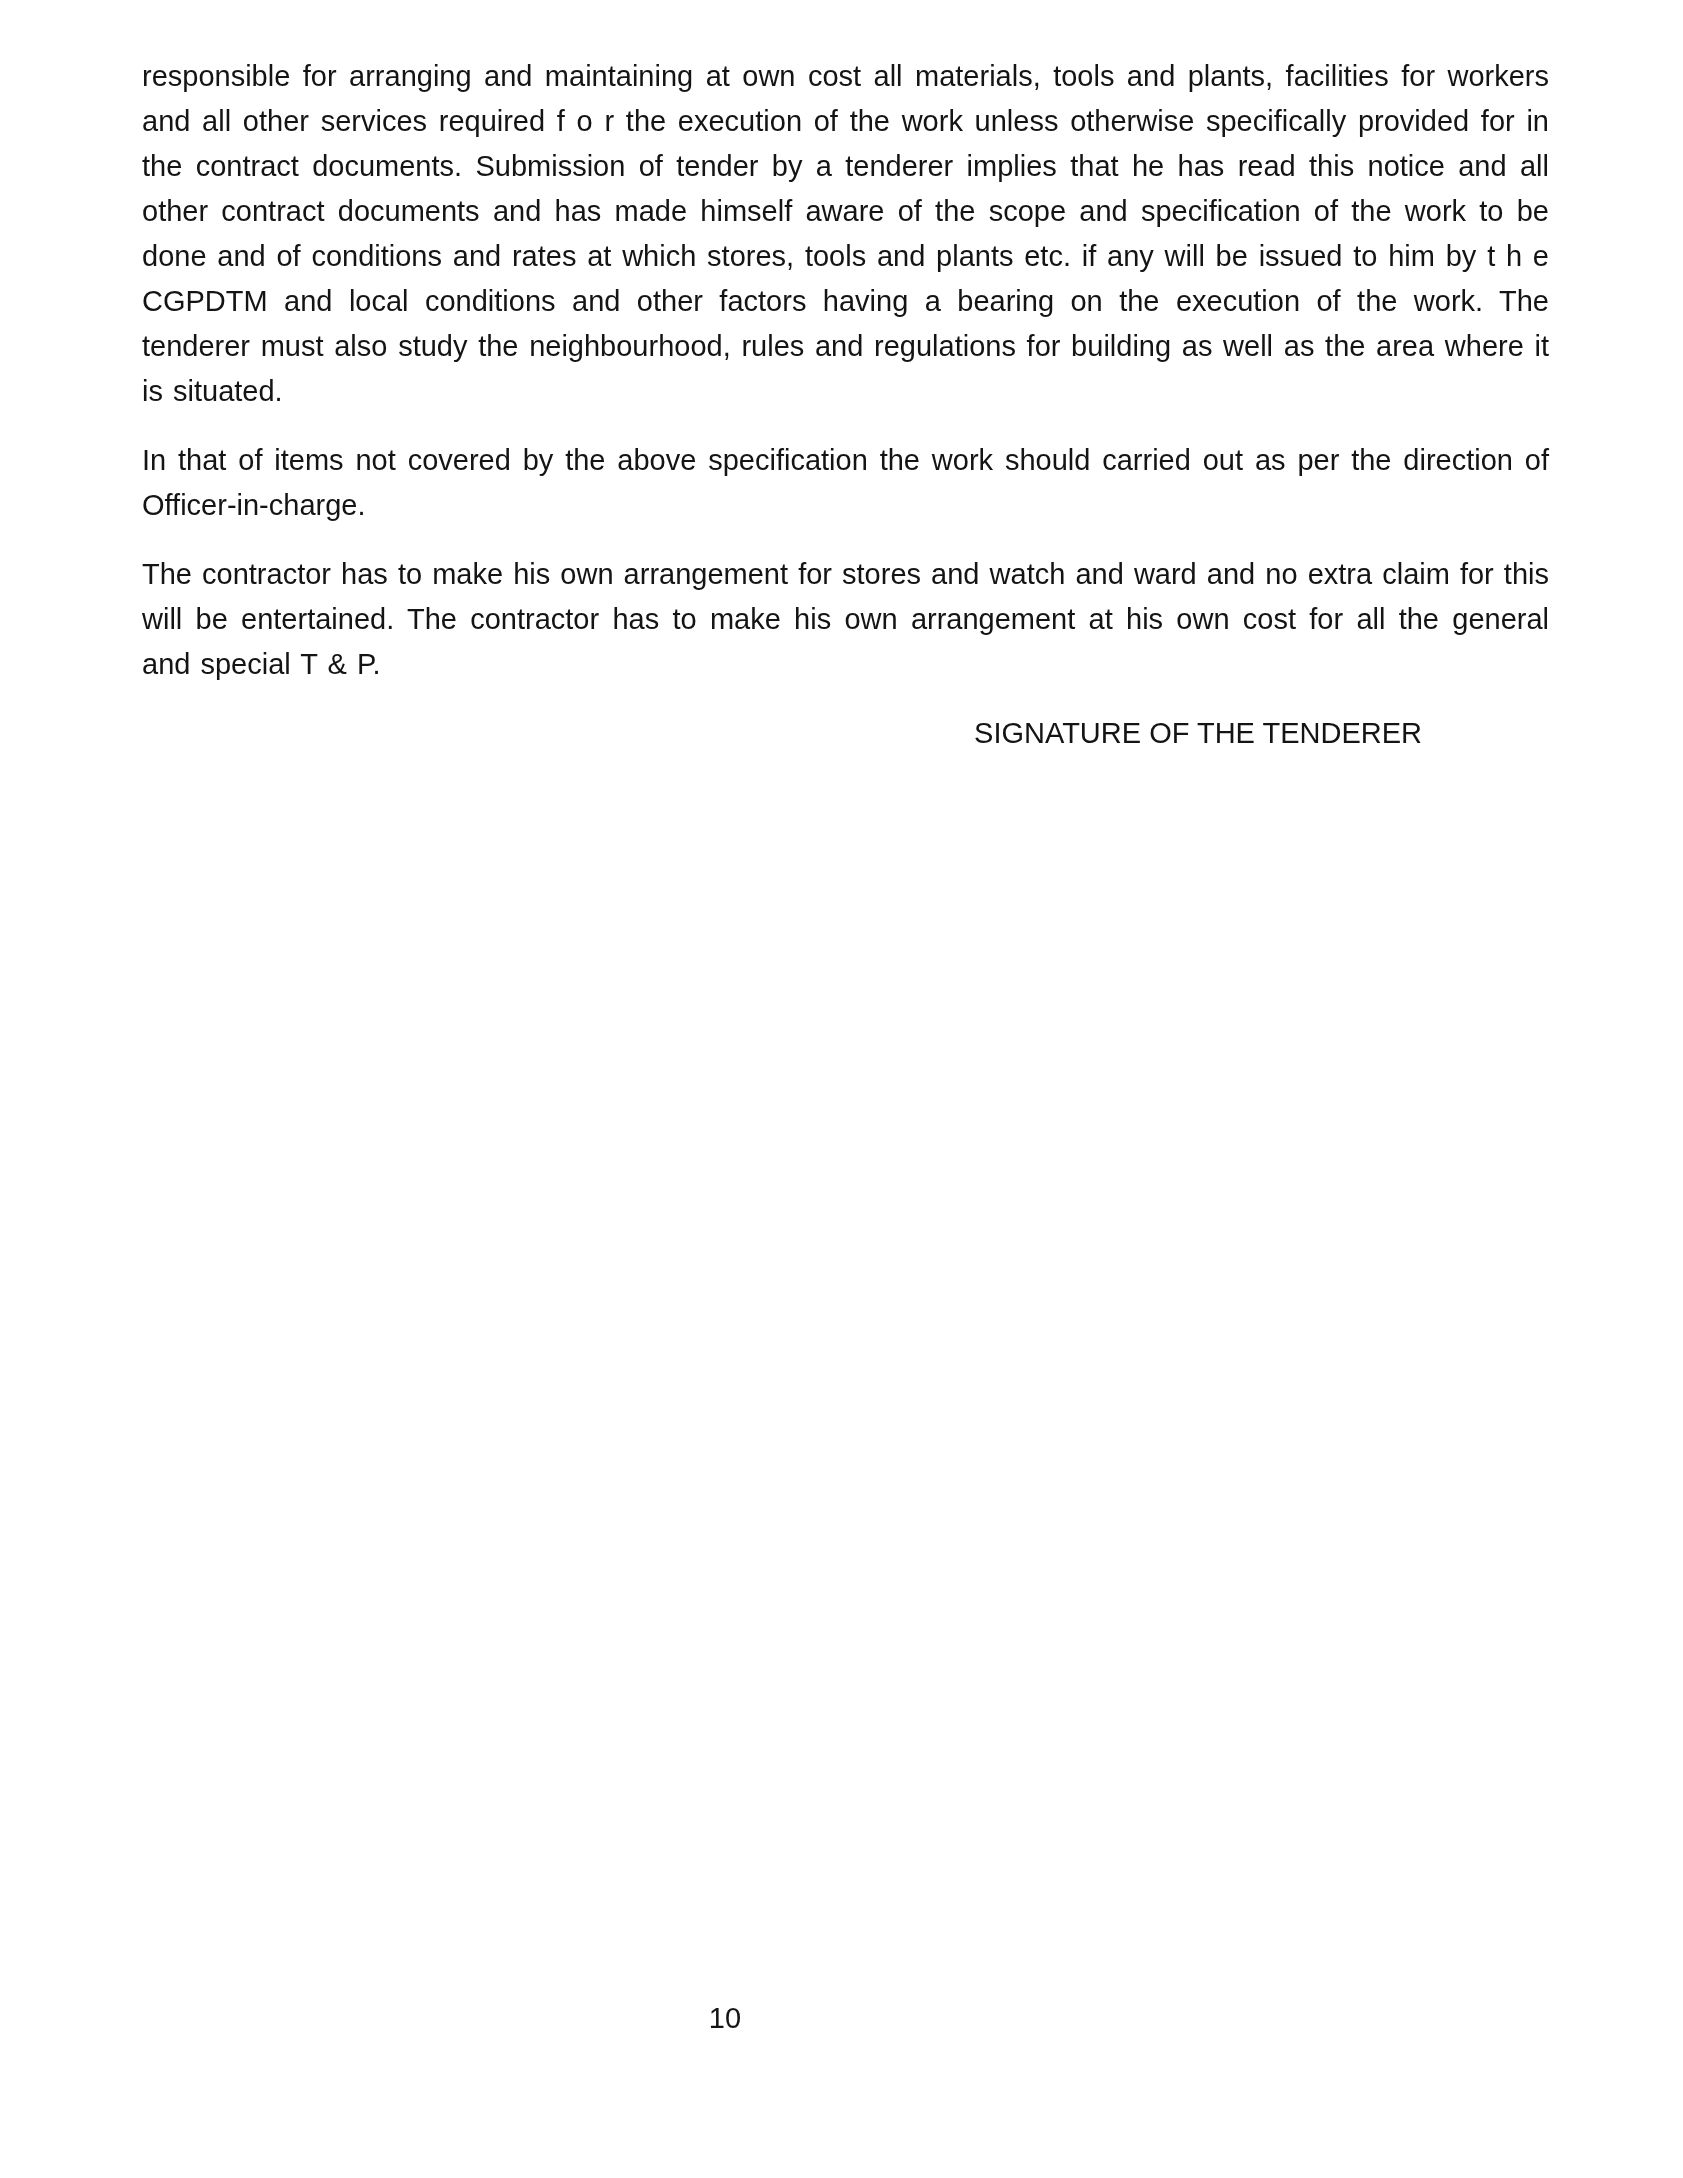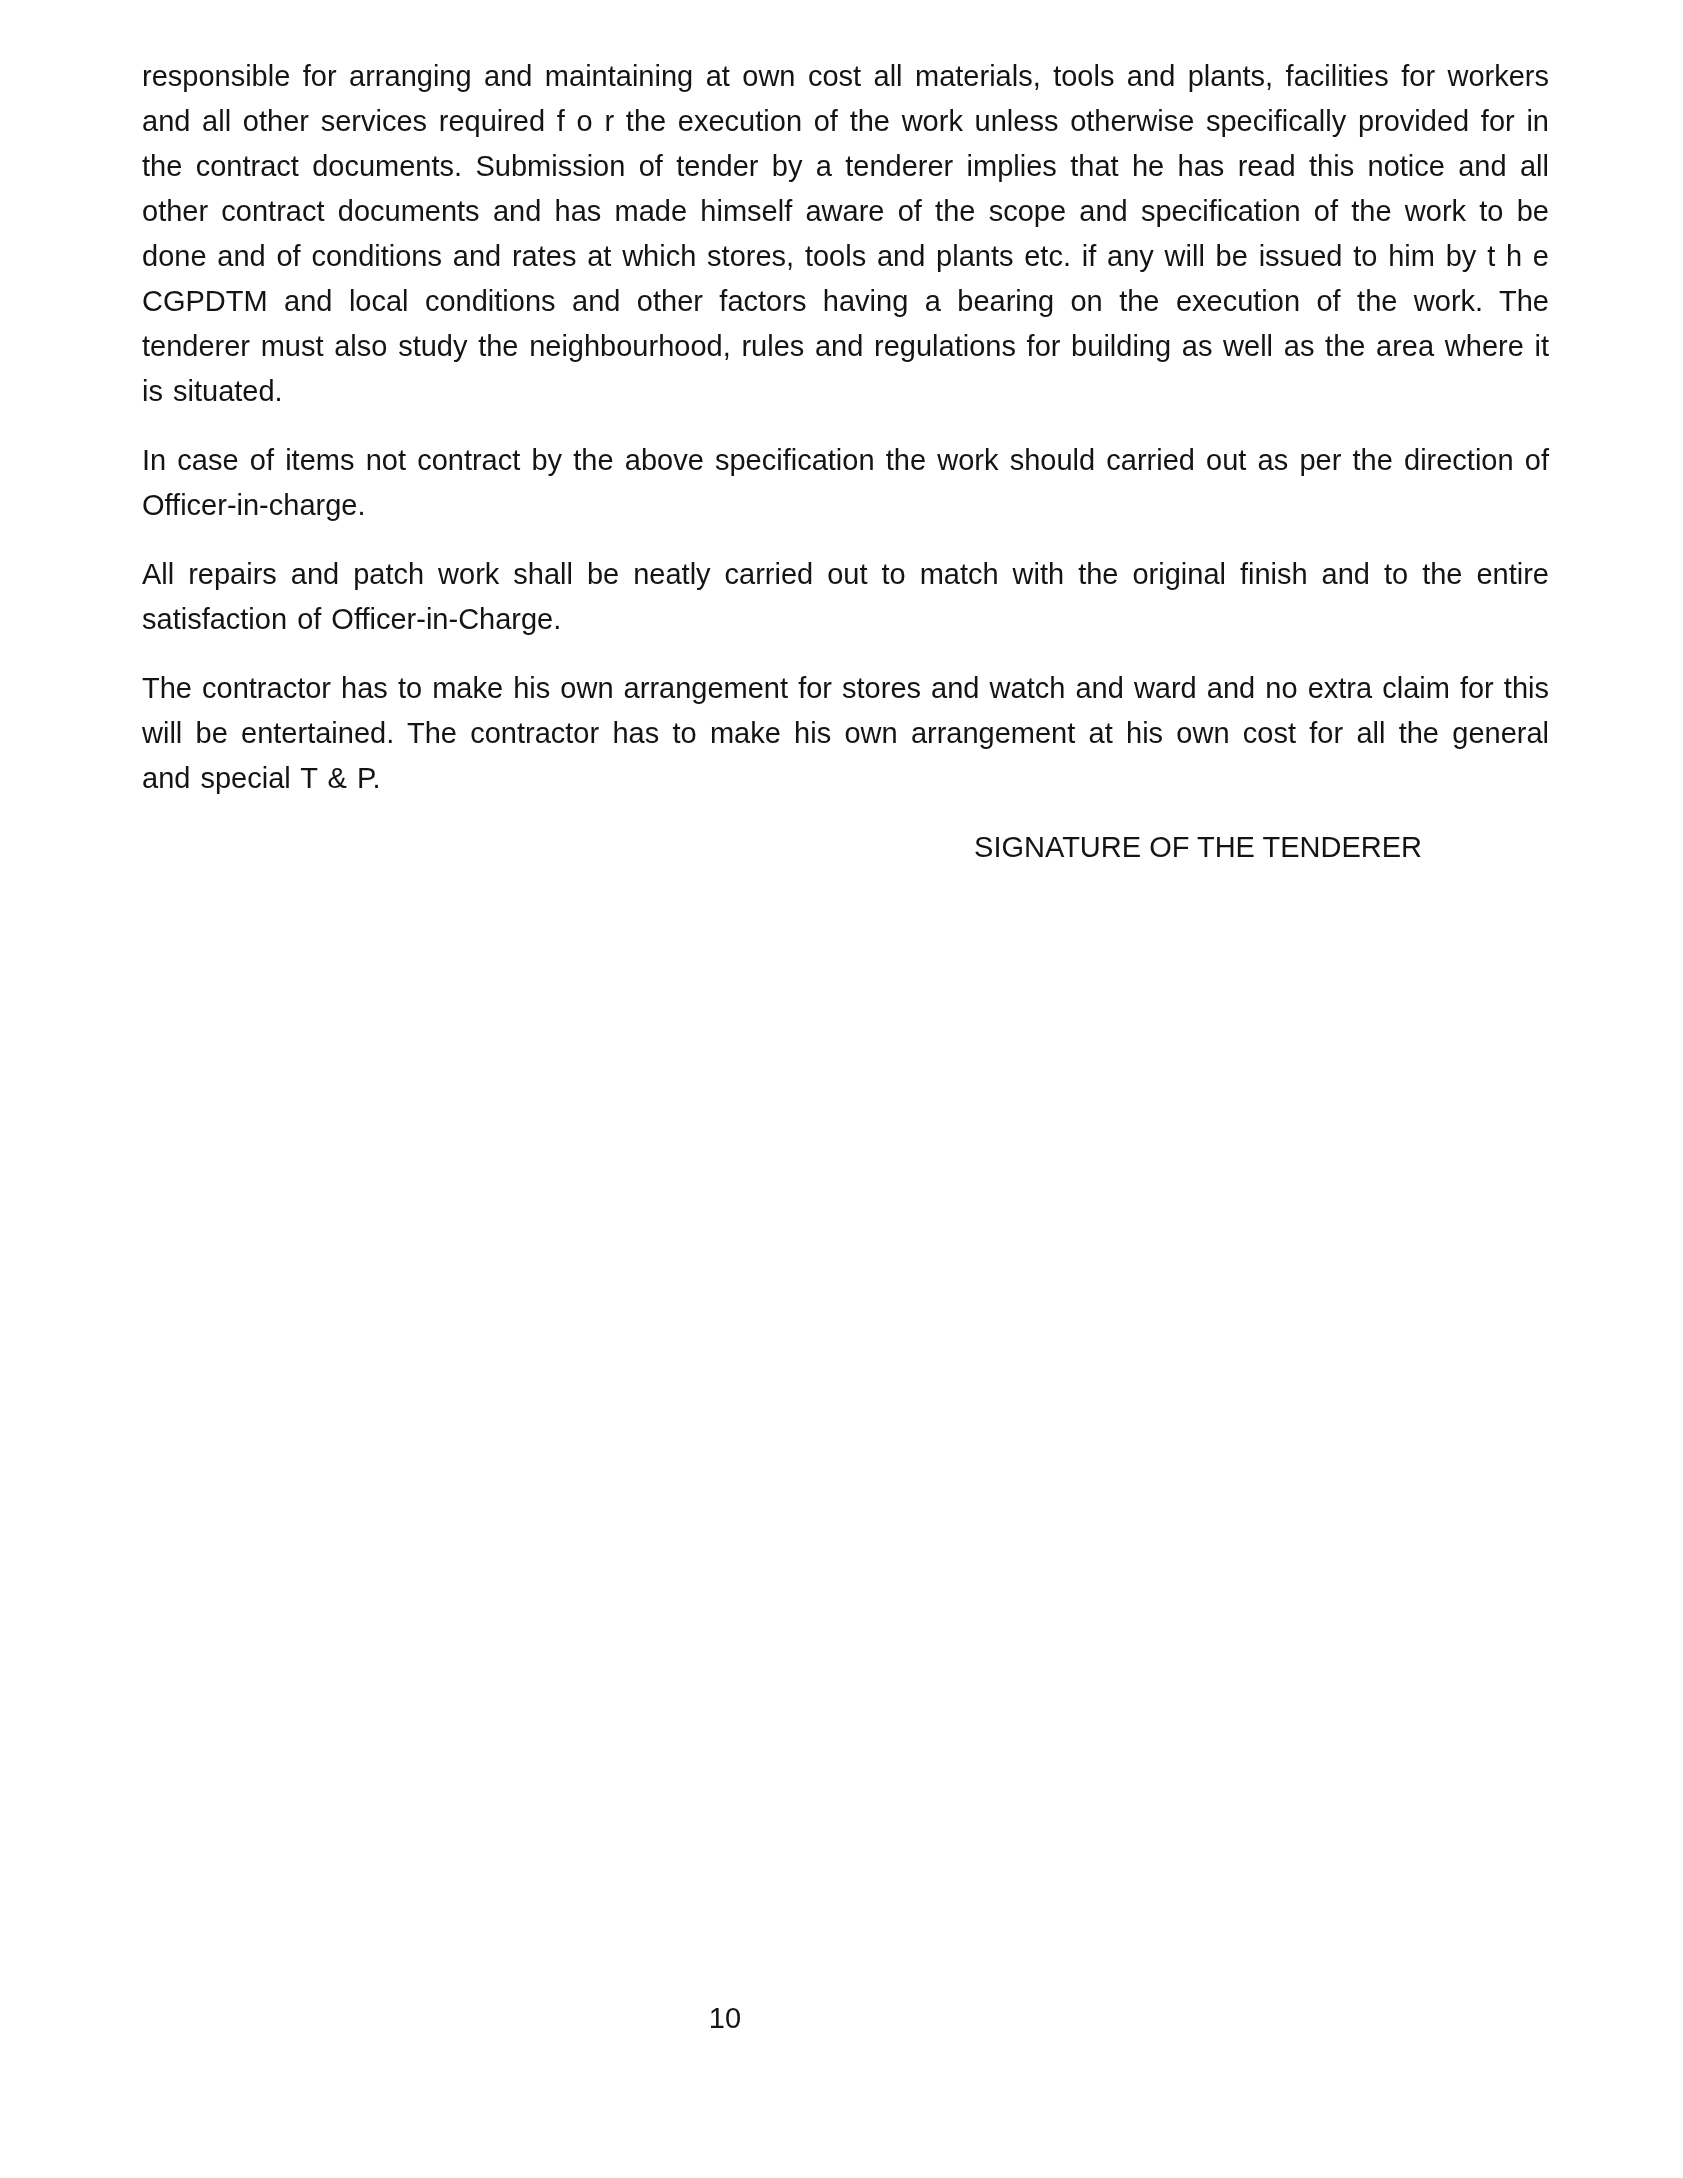--- a/index.html
+++ b/index.html
@@ -52,24 +52,23 @@
     line-height: 45px;
     color: #141414;
   }
 </style>
 </head>
 <body>
 
 <div class="page">
   <p class="doc-paragraph">responsible for arranging and maintaining at own cost all materials, tools and plants, facilities for workers and all other services required f o r  the execution of the work unless otherwise specifically provided for in the contract documents. Submission of tender by a tenderer implies that he has read this notice and all other contract documents and has made himself aware of the scope and specification of the work to be done and of conditions and rates at which stores, tools and plants etc. if any will be issued to him by t h e  CGPDTM and local conditions and other factors having a bearing on the execution of the work.  The tenderer must also study the neighbourhood, rules and regulations for building as well as the area where it is situated.</p>
 
-  <p class="doc-paragraph">In case of items not contract by the above specification  the  work should carried out as per the direction of Officer-in-charge.</p>
+  <p class="doc-paragraph">In that of items not covered by the above specification  the  work should carried out as per the direction of Officer-in-charge.</p>
 
 
-  <p class="doc-paragraph">All repairs and patch work shall be neatly carried out to match with the original finish  and to the entire satisfaction of Officer-in-Charge.</p>
 
   <p class="doc-paragraph">The contractor has to make his own arrangement for stores and watch and ward and no extra claim for this will be entertained. The contractor has to make his own arrangement at his own cost for all the general and special T &amp; P.</p>
 
   <div class="signature-line">SIGNATURE OF THE TENDERER</div>
 </div>
 
 <div class="page-number">10</div>
 
 
 </body></html>

